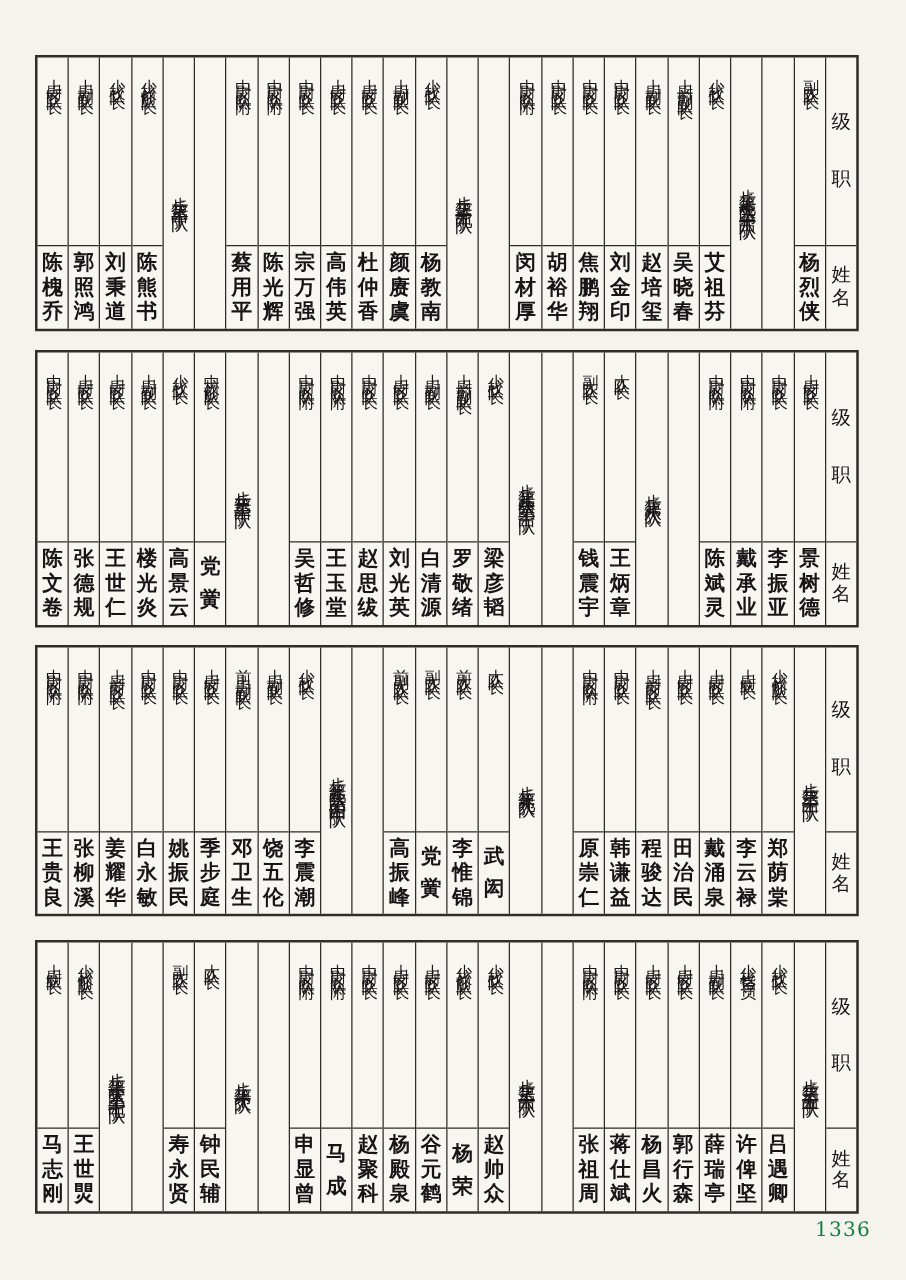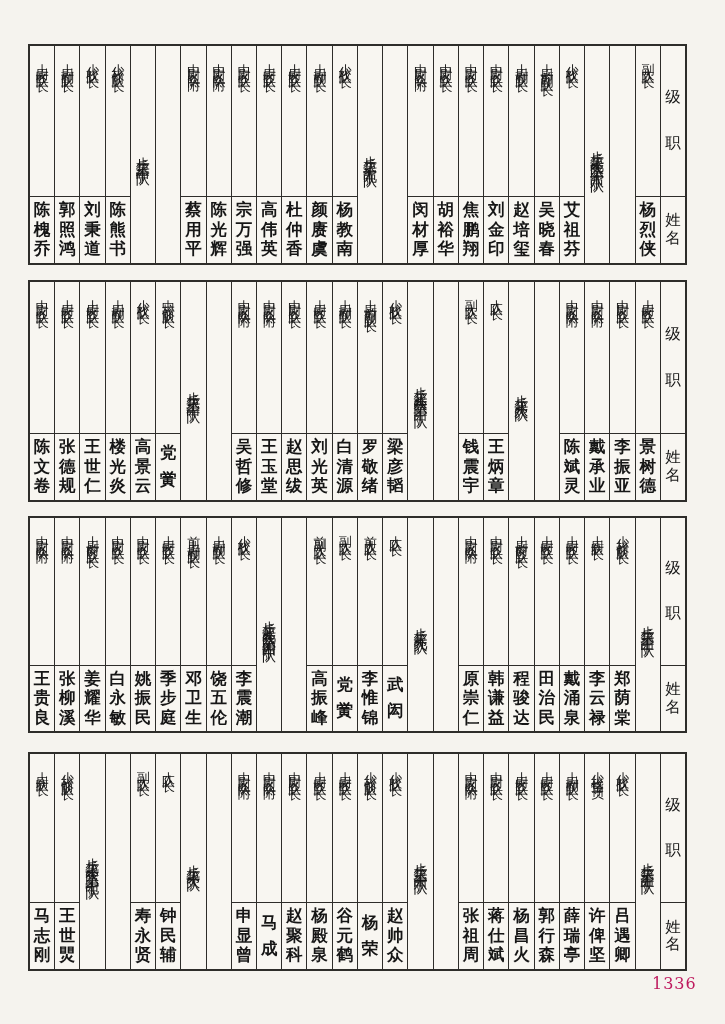--- a/index.html
+++ b/index.html
@@ -49,21 +49,21 @@
   .col.header .cell-rank,
   .col.header .cell-name{
     display:flex;flex-direction:column;justify-content:space-evenly;
     align-items:center;padding:14px 0;font-weight:normal;font-size:15.5px;
   }
   .col.header .cell-rank span,
   .col.header .cell-name span{display:block;line-height:1;}
   .page-number{
     position:absolute;top:974px;left:652px;
     font-family:"DejaVu Serif",serif;
-    font-size:16px;letter-spacing:1px;color:#be185d;
+    font-size:16px;letter-spacing:1px;color:#15803d;
   }
 </style>
 </head>
 <body>
 
 <div id="bands">
     <div class="band band-1">
       <div class="col header">
         <div class="cell-rank">
           <span>级</span>

